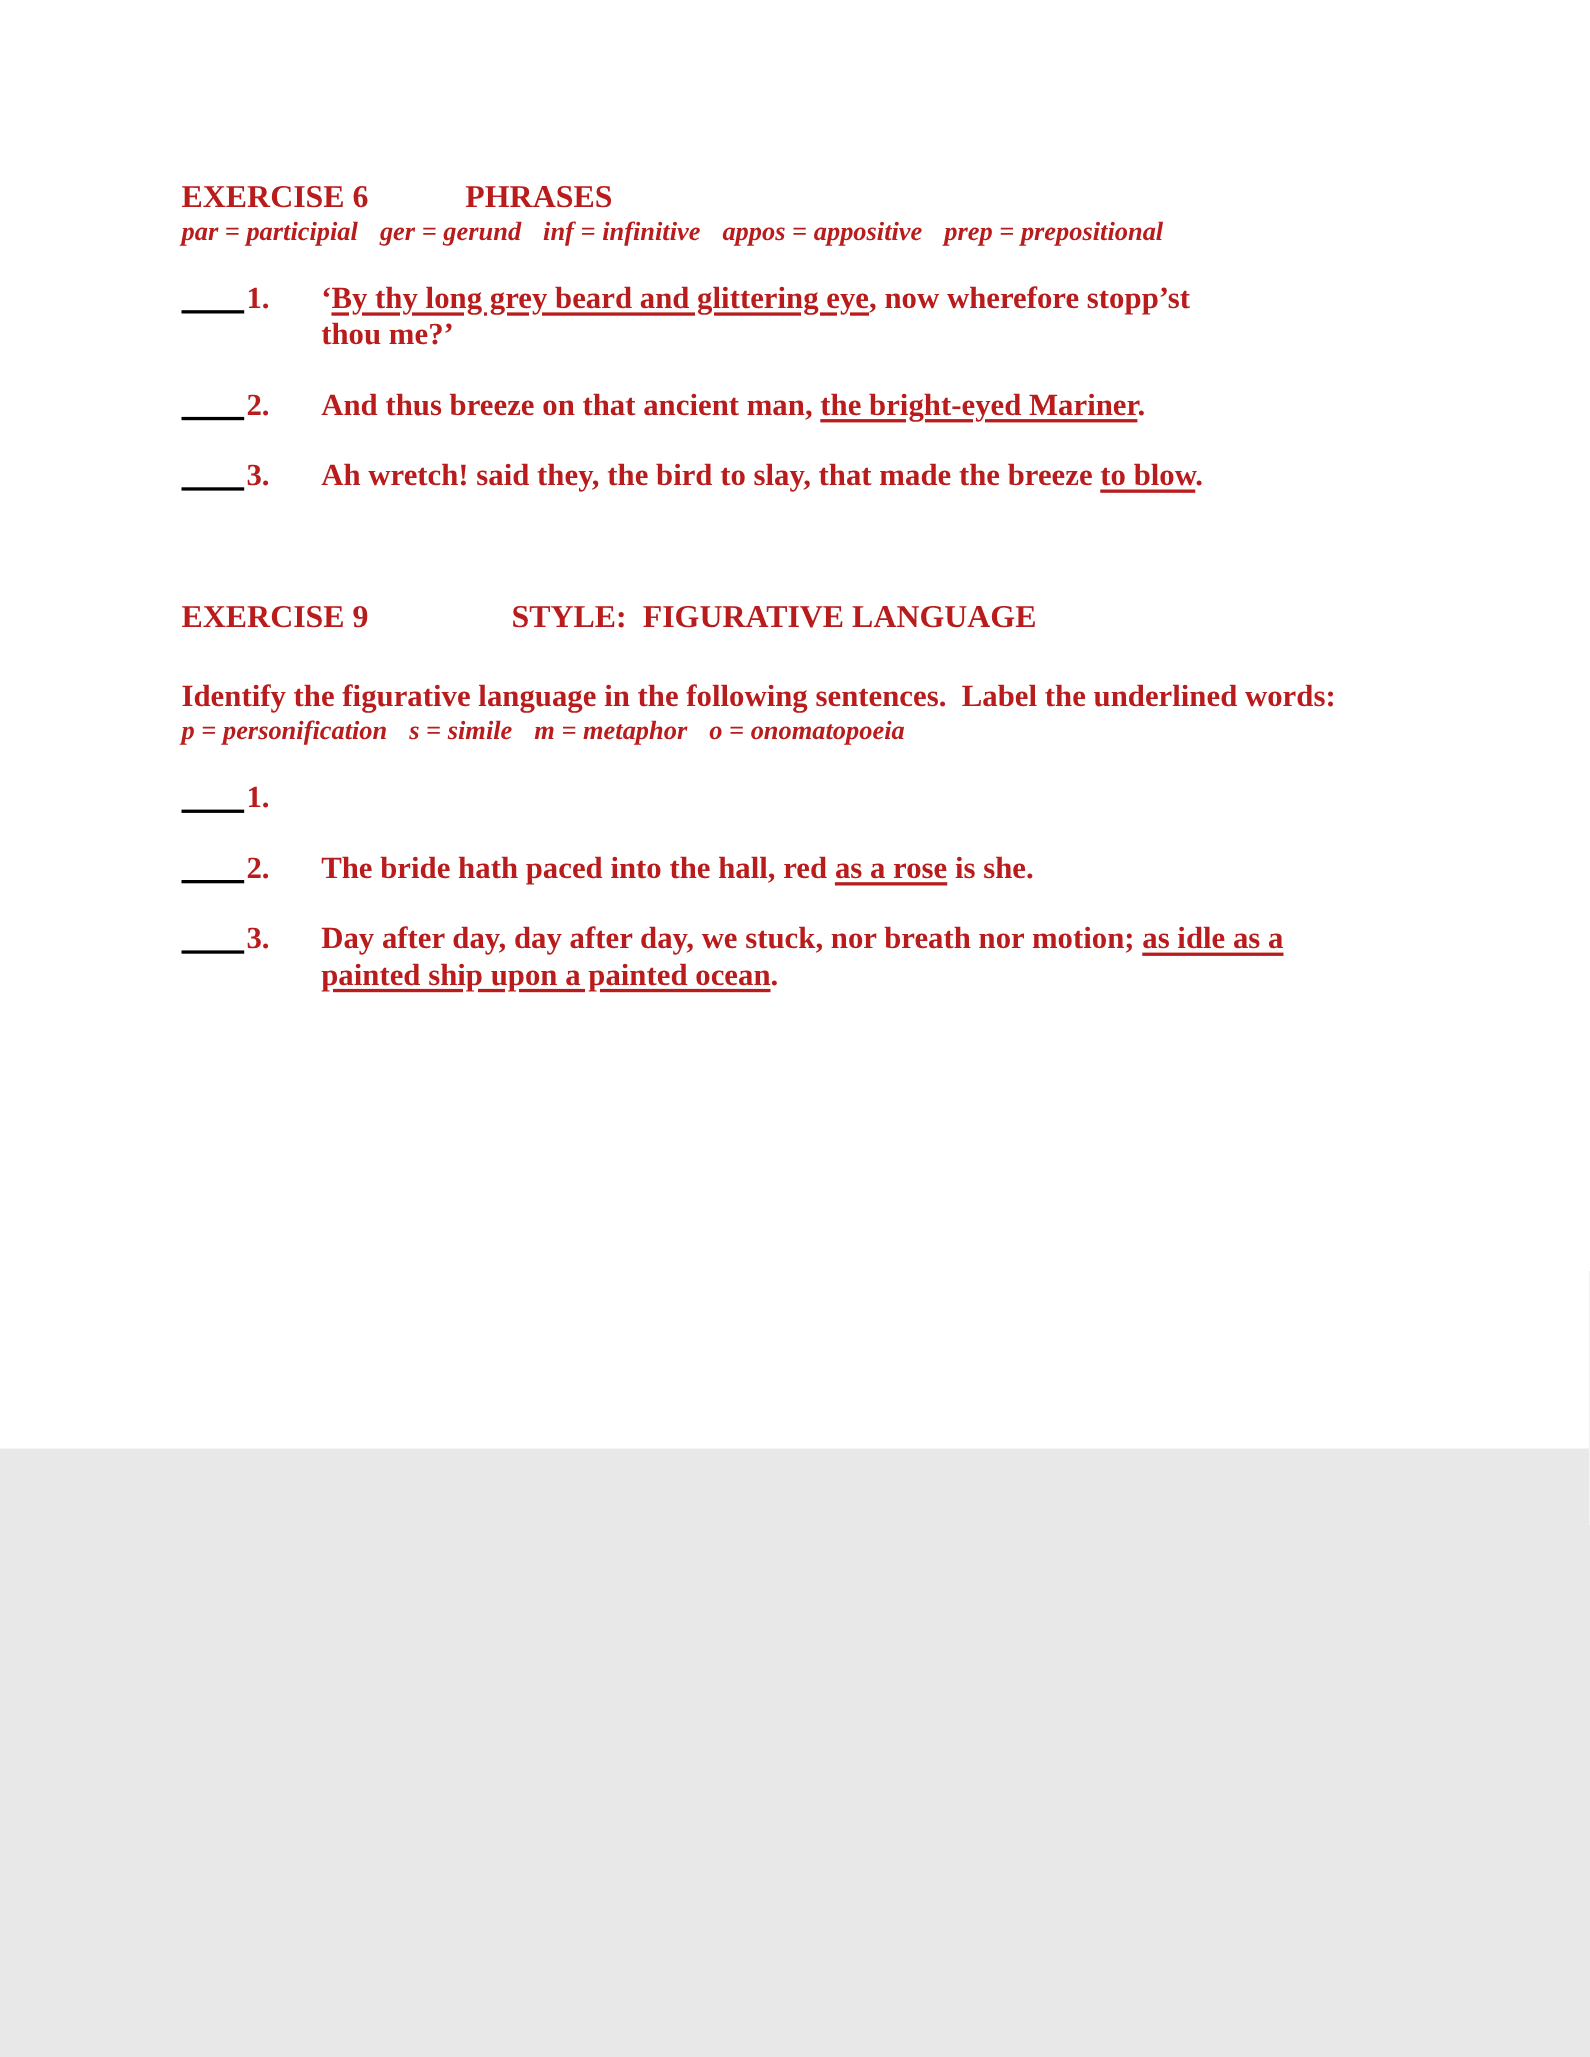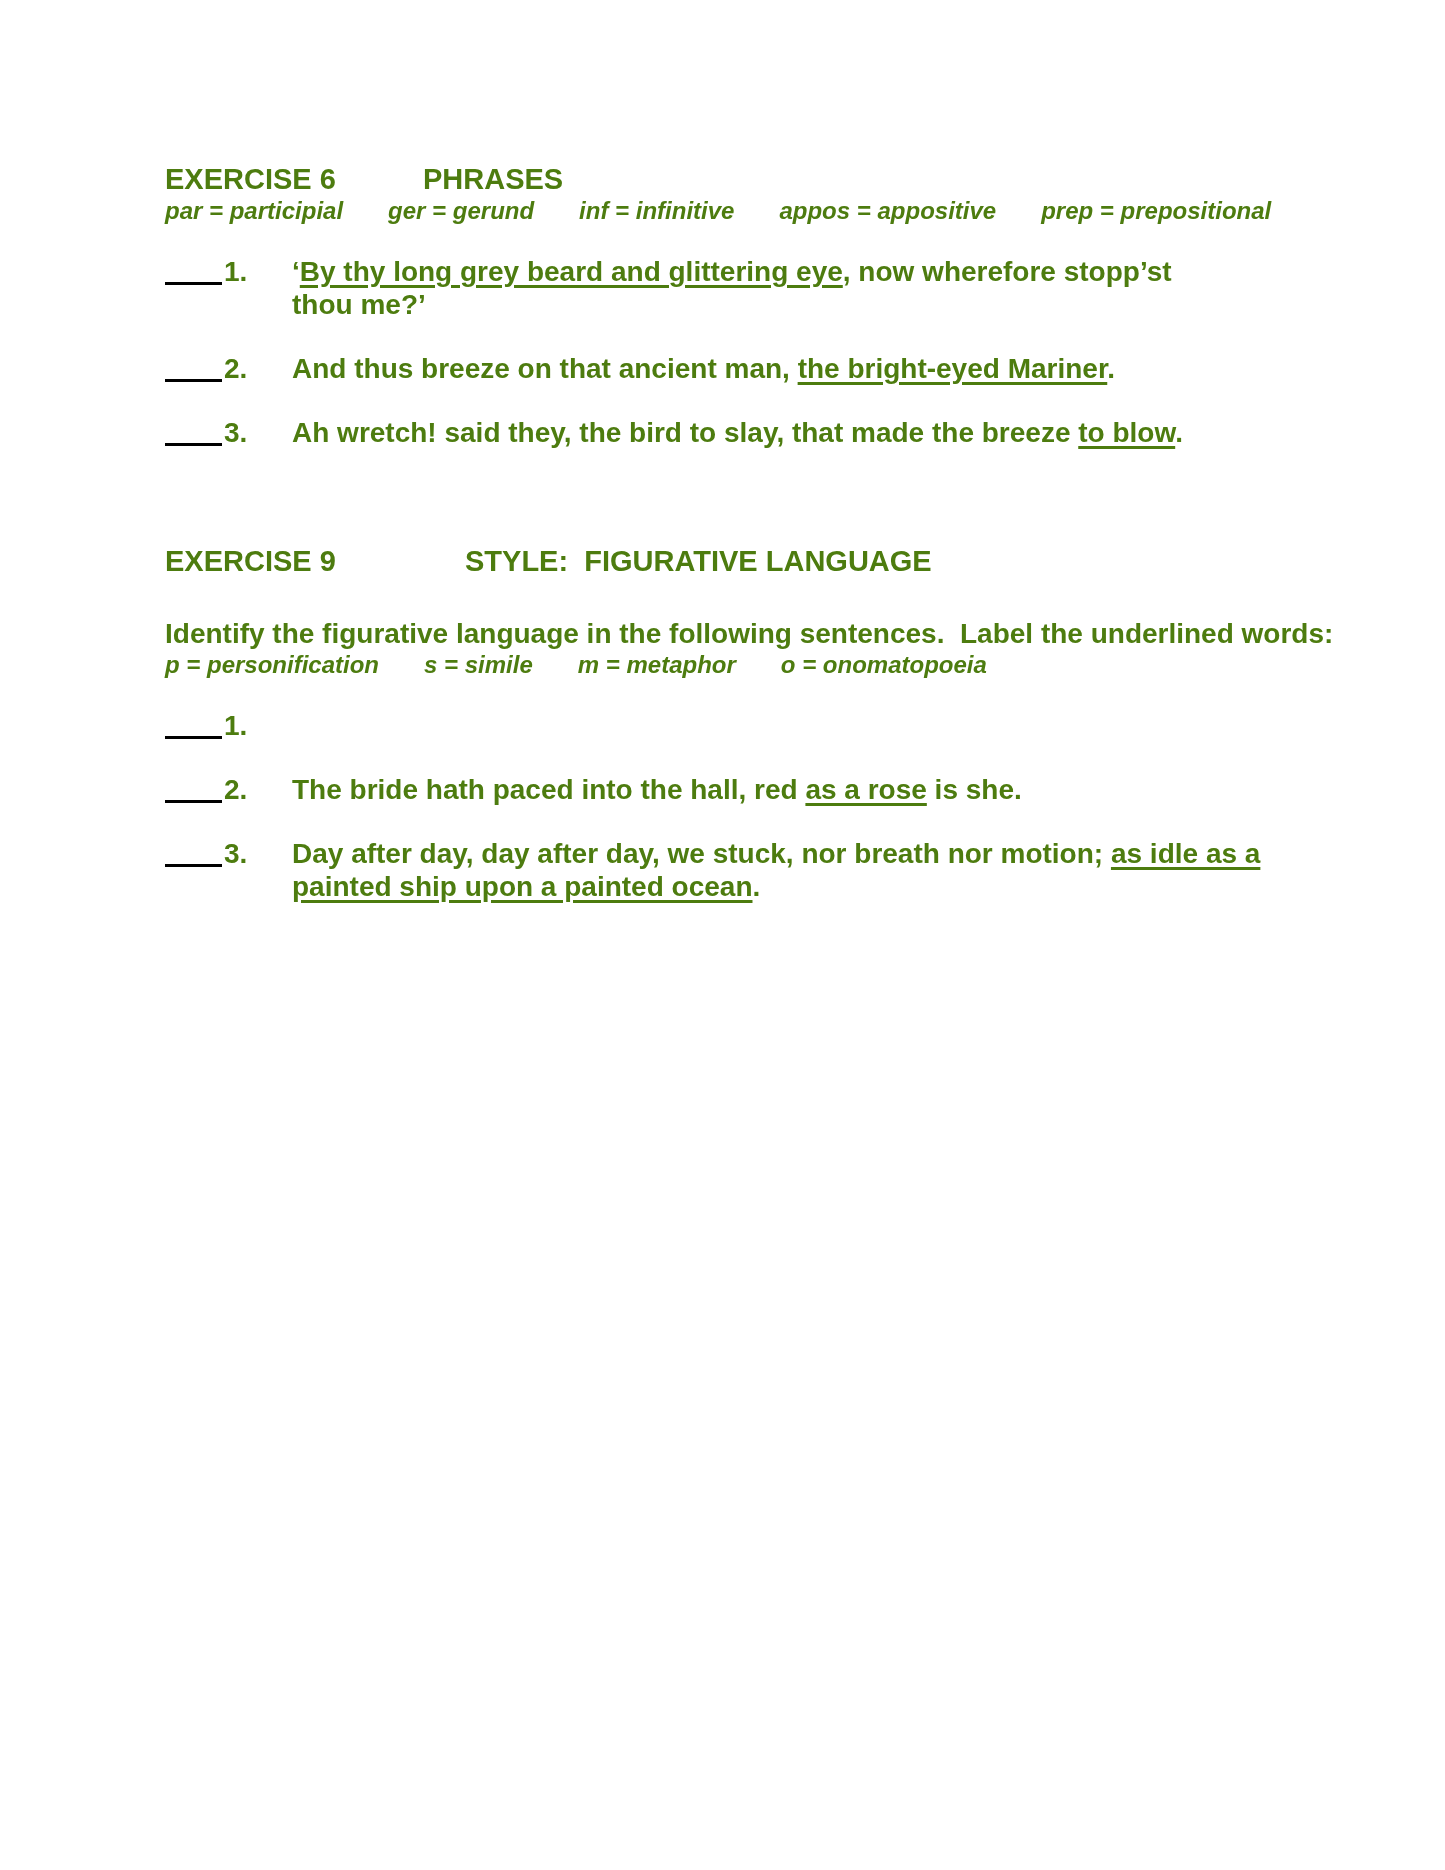--- a/index.html
+++ b/index.html
@@ -1,23 +1,23 @@
 <!DOCTYPE html>
 <html><head>
 <meta charset="utf-8">
 <style>
   html, body { margin: 0; padding: 0; background: #e8e8e8; }
   .page {
     position: relative;
     width: 1445px;
-    height: 1870px;
+    height: 1317px;
     margin: 0 auto;
     background: #ffffff;
-    color: #4d7c0f;
-    font-family: Liberation Sans, sans-serif;
+    color: #b91c1c;
+    font-family: Liberation Serif, serif;
     font-weight: bold;
     box-sizing: border-box;
     padding: 163px 90px 0 165px;
     overflow: hidden;
   }
   .section { }
   .section-heading {
     display: flex;
     font-size: 29px;
     line-height: 33px;
@@ -26,21 +26,21 @@
   .section-heading .label { flex: 0 0 258px; }
   .section-9 .section-heading .title { margin-left: 42px; text-align: right; }
   .instructions {
     margin-top: 39px;
     font-size: 28px;
     line-height: 33px;
     white-space: pre-wrap;
   }
   .abbrev-row {
     display: flex;
-    gap: 45px;
+    gap: 20px;
     font-size: 24px;
     line-height: 30px;
     font-style: italic;
     white-space: pre;
   }
   .items { margin-top: 29px; }
   .item {
     display: flex;
     align-items: flex-start;
     margin-bottom: 31px;

